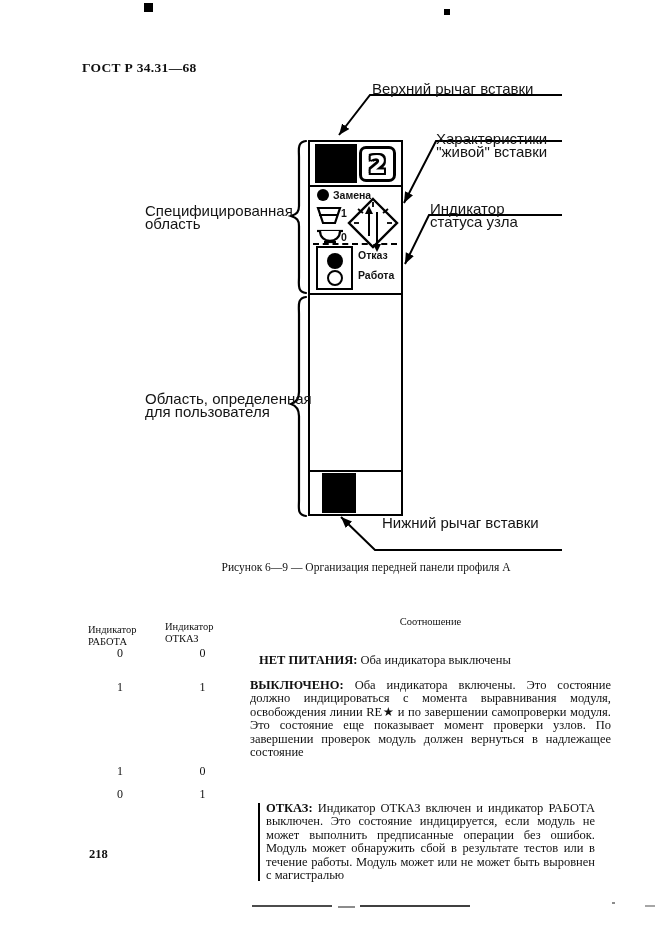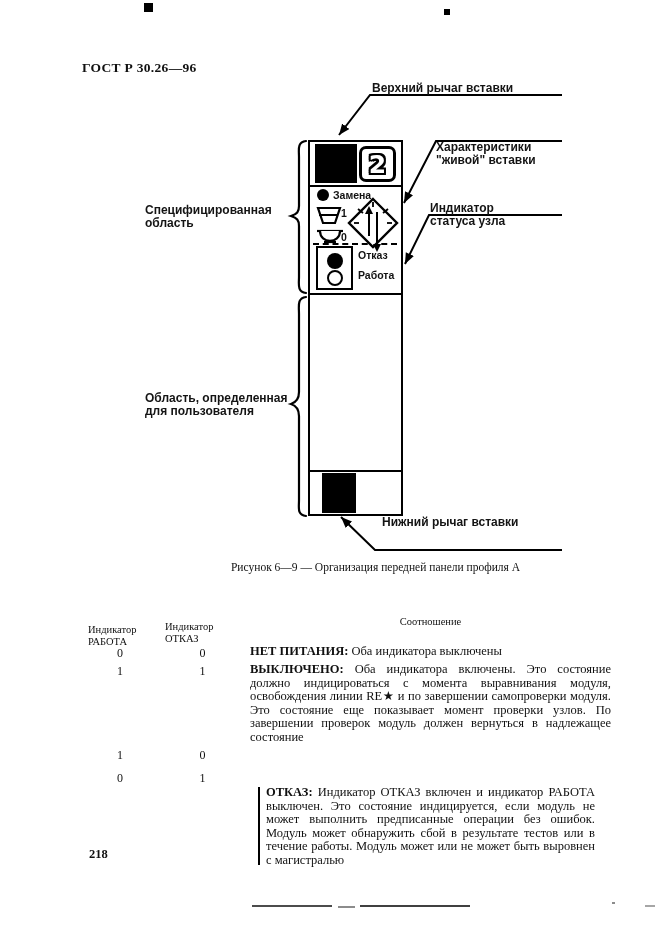--- a/index.html
+++ b/index.html
@@ -13,23 +13,23 @@
   
   .art{position:absolute;background:#000;}
   .sq1{left:144px;top:3px;width:9px;height:9px;}
   .sq2{left:444px;top:9px;width:6px;height:6px;}
   .ln1{left:252px;top:905px;width:80px;height:2px;opacity:.7;}
   .ln2{left:338px;top:906px;width:17px;height:2px;opacity:.45;}
   .ln3{left:360px;top:905px;width:110px;height:2px;opacity:.75;}
   .dt1{left:612px;top:902px;width:3px;height:2px;opacity:.45;}
   .dt2{left:645px;top:905px;width:10px;height:2px;opacity:.35;}
   
-  .callout{position:absolute;font-family:"Liberation Sans",sans-serif;font-weight:bold;font-size:12px;line-height:13px;color:#141414;white-space:nowrap;}
+  .callout{position:absolute;font-family:"Liberation Sans",sans-serif;font-weight:normal;font-size:15px;line-height:13px;color:#141414;white-space:nowrap;}
   .co-top{left:372px;top:82px;}
-  .co-live{left:436px;top:141px;}
+  .co-live{left:436px;top:132px;text-align:right;}
   .co-status{left:430px;top:202px;}
   .co-spec{left:145px;top:204px;}
   .co-user{left:145px;top:392px;}
   .co-bottom{left:382px;top:516px;}
   
   .panel{position:absolute;left:308px;top:140px;width:95px;height:376px;border:2.5px solid #000;background:#fff;box-sizing:border-box;}
   .panel *{box-sizing:border-box;}
   .p-abs{position:absolute;}
   .top-black{left:5px;top:2px;width:42px;height:39px;background:#000;}
   .slot-badge{left:49px;top:4px;width:37px;height:36px;border:3px solid #000;border-radius:7px;
@@ -46,21 +46,21 @@
   .dm-icon{left:36px;top:52px;}
   .dash-sep{left:3px;top:101px;width:84px;border-top:2px dashed #000;}
   .ind-box{left:6px;top:104px;width:37px;height:44px;border:2.5px solid #000;background:#fff;}
   .ind-fill{position:absolute;left:9px;top:5px;width:16px;height:16px;border-radius:50%;background:#000;}
   .ind-open{position:absolute;left:9px;top:22px;width:16px;height:16px;border-radius:50%;border:2.5px solid #000;background:#fff;}
   .lbl-fail{left:48px;top:107px;} .lbl-run{left:48px;top:127px;}
   .bottom-black{left:12px;top:331px;width:34px;height:40px;background:#000;border-right:2px solid #000;}
   
   .overlay{position:absolute;left:0;top:0;width:661px;height:935px;pointer-events:none;}
   
-  .caption{position:absolute;left:180px;top:561px;width:340px;text-align:right;font-size:11.5px;}
+  .caption{position:absolute;left:196px;top:561px;width:340px;text-align:center;font-size:11.5px;}
   .intro{position:absolute;left:85px;top:579px;width:526px;font-size:12.5px;line-height:15px;text-align:justify;text-indent:28px;}
   
   .ind-table{position:absolute;left:85px;top:616px;width:526px;font-size:12.5px;}
   .th{position:absolute;font-size:10.5px;line-height:12px;}
   .th1{left:3px;top:8px;} .th2{left:80px;top:5px;}
   .th3{left:165px;top:0;width:361px;text-align:center;}
   .rows{position:absolute;left:0;top:29px;width:526px;}
   .trow{display:grid;grid-template-columns:70px 95px 361px;}
   .trow .num{text-align:center;font-size:12px;padding-top:1px;}
   .trow .def{font-size:12.5px;line-height:13.5px;text-align:justify;position:relative;}
@@ -74,21 +74,21 @@
 <div class="page">
 
   <div class="art sq1"></div>
   <div class="art sq2"></div>
   <div class="art ln1"></div>
   <div class="art ln2"></div>
   <div class="art ln3"></div>
   <div class="art dt1"></div>
   <div class="art dt2"></div>
 
-  <div class="gost-header">ГОСТ Р 30.26—96</div>
+  <div class="gost-header">ГОСТ Р 34.31—68</div>
 
   <div class="panel">
     <div class="p-abs top-black"></div>
     <div class="p-abs slot-badge">
       <span>2</span>
     </div>
     <div class="p-abs pdiv d1"></div>
 
     <div class="p-abs replace-row">
       <span class="dot"></span>
@@ -179,21 +179,21 @@
     <div class="th th2">
       <div>Индикатор</div>
       <div>ОТКАЗ</div>
     </div>
     <div class="th th3">Соотношение</div>
 
     <div class="rows">
       <div class="trow r1">
         <span class="num">0</span>
         <span class="num">0</span>
-        <p class="def" style="margin:0">
+        <p class="def" style="margin:9px">
           <span class="term">НЕТ ПИТАНИЯ:</span>
           <span>Оба индикатора выключены</span>
         </p>
       </div>
       <div class="trow r2">
         <span class="num">1</span>
         <span class="num">1</span>
         <p class="def" style="margin:0">
           <span class="term">ВЫКЛЮЧЕНО:</span>
           <span>Оба индикатора включены. Это состояние должно индицироваться с момента выравнивания модуля, освобождения линии RE★ и по завершении самопроверки модуля. Это состояние еще показывает момент проверки узлов. По завершении проверок модуль должен вернуться в надлежащее состояние</span>

